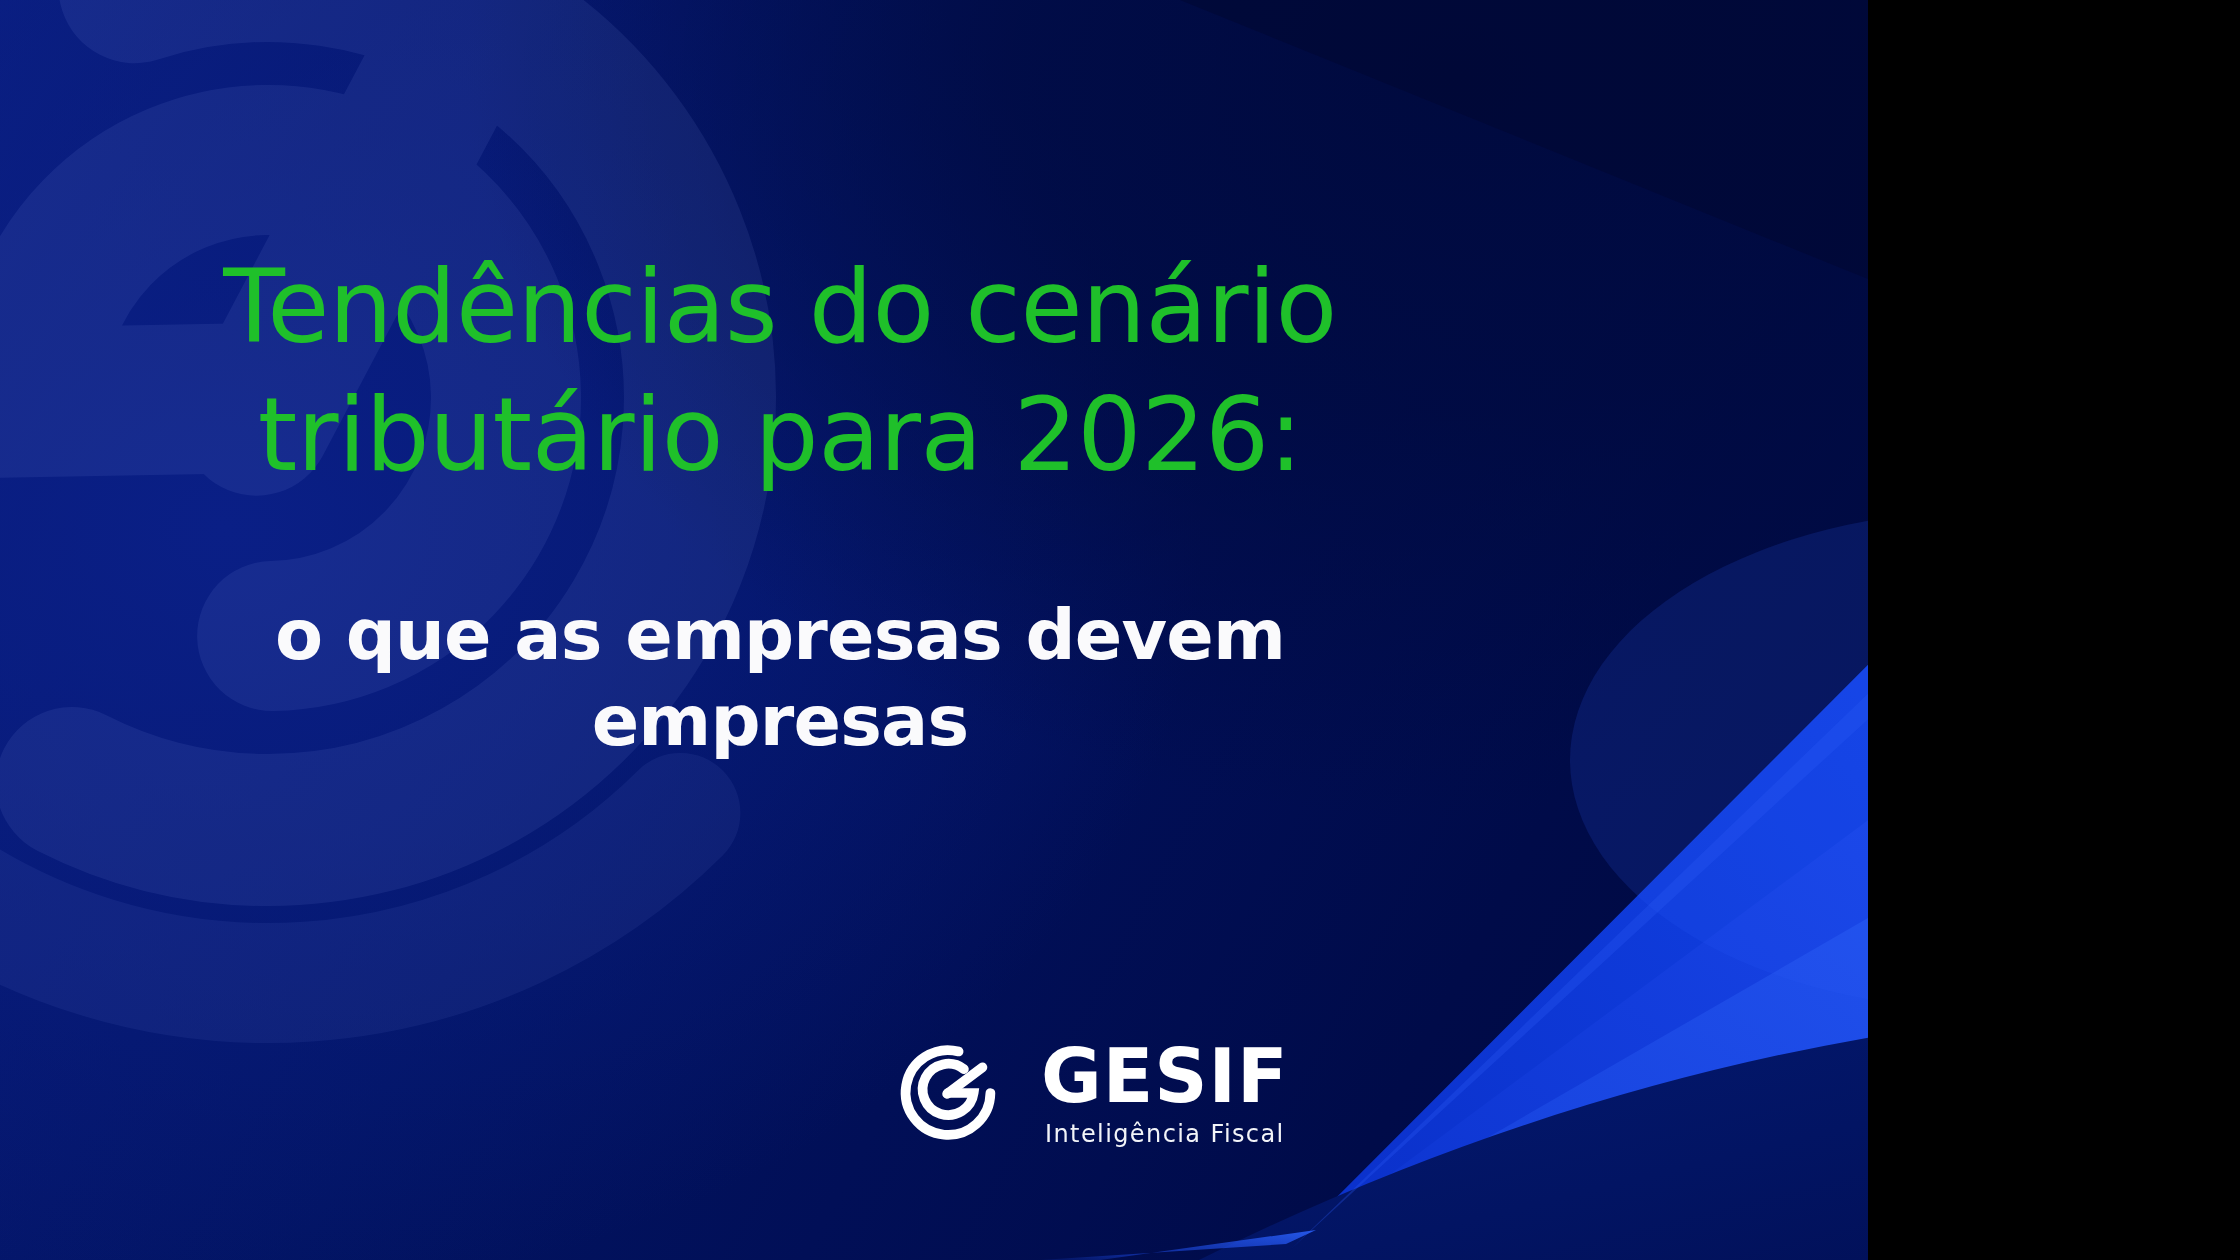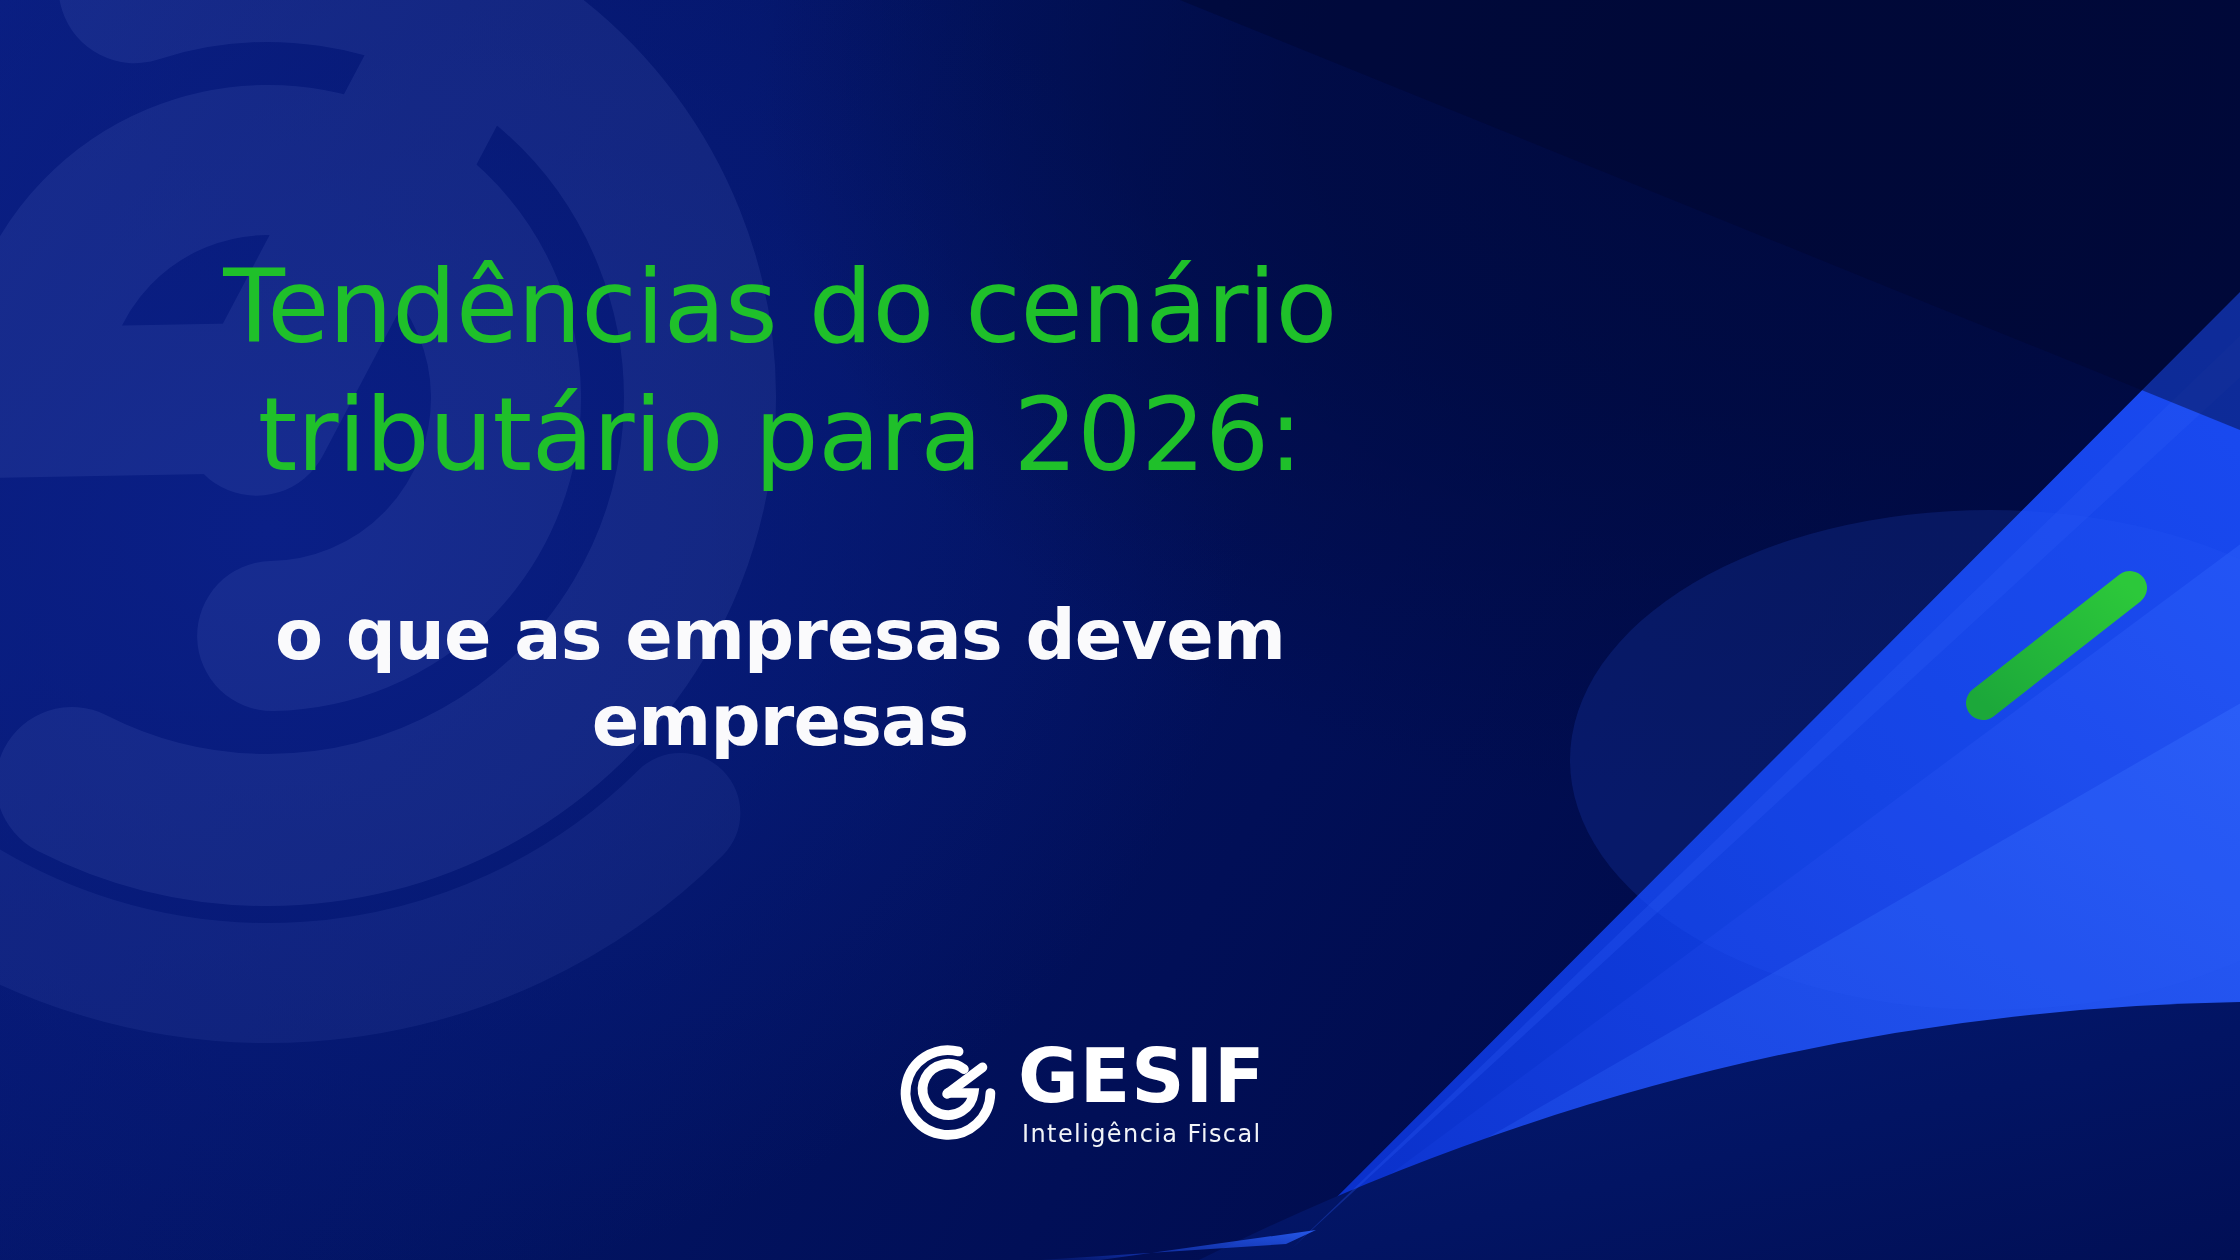--- a/index.html
+++ b/index.html
@@ -2,21 +2,21 @@
 <html><head>
 <meta charset="utf-8">
 <style>
   html, body {
     margin: 0;
     padding: 0;
     background: #000;
   }
   #slide {
     position: relative;
-    width: 2240px;
+    width: 1868px;
     height: 1260px;
     overflow: hidden;
     font-family: "DejaVu Sans", sans-serif;
     background:
       radial-gradient(ellipse 1600px 1200px at 78% 6%, #000A3F 0%, rgba(0,10,63,0.75) 28%, rgba(0,12,80,0.0) 62%),
       radial-gradient(ellipse 1400px 1100px at 12% 42%, #0A1F86 0%, rgba(10,31,134,0.45) 38%, rgba(2,18,99,0) 70%),
       linear-gradient(118deg, #0A1E80 0%, #061871 16%, #021463 38%, #010F57 58%, #000B49 78%, #00093E 100%);
   }
 
   
@@ -64,21 +64,21 @@
   }
   .subhead .l2 { display: block; }
 
   
   .logo-lockup {
     position: absolute;
     left: 895px;
     top: 1038px;
     display: flex;
     align-items: flex-start;
-    gap: 17px;
+    gap: 40px;
     z-index: 6;
   }
   .logo-mark { width: 106px; height: 106px; display: block; flex: none; margin-top: 2px; }
   .logo-words {
     display: flex;
     flex-direction: column;
     align-items: center;
     margin-top: 2px;
   }
   .logo-name {

